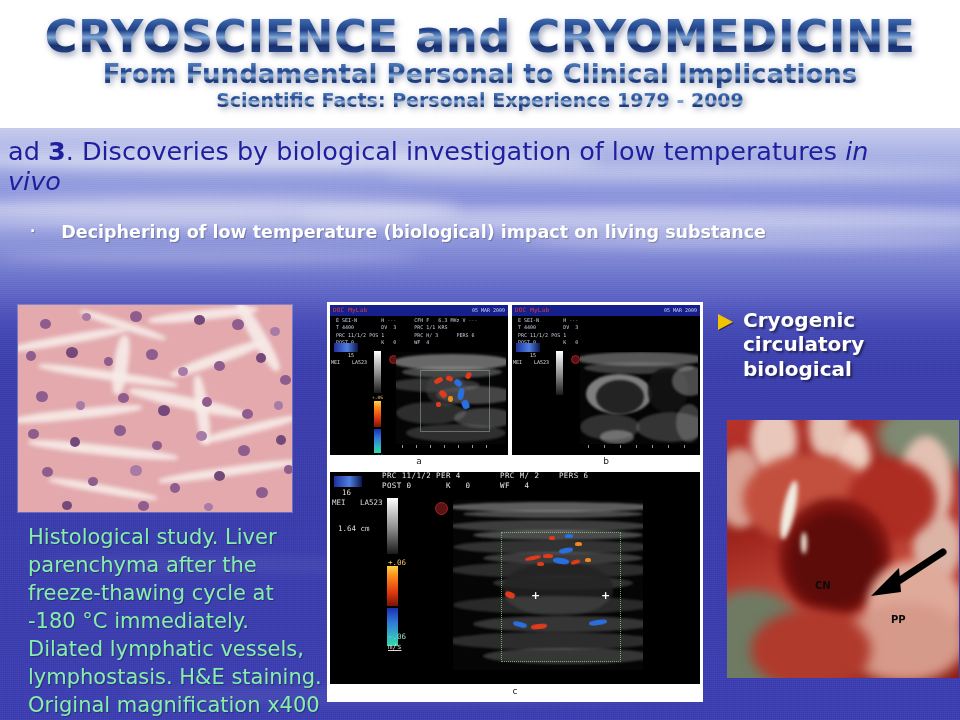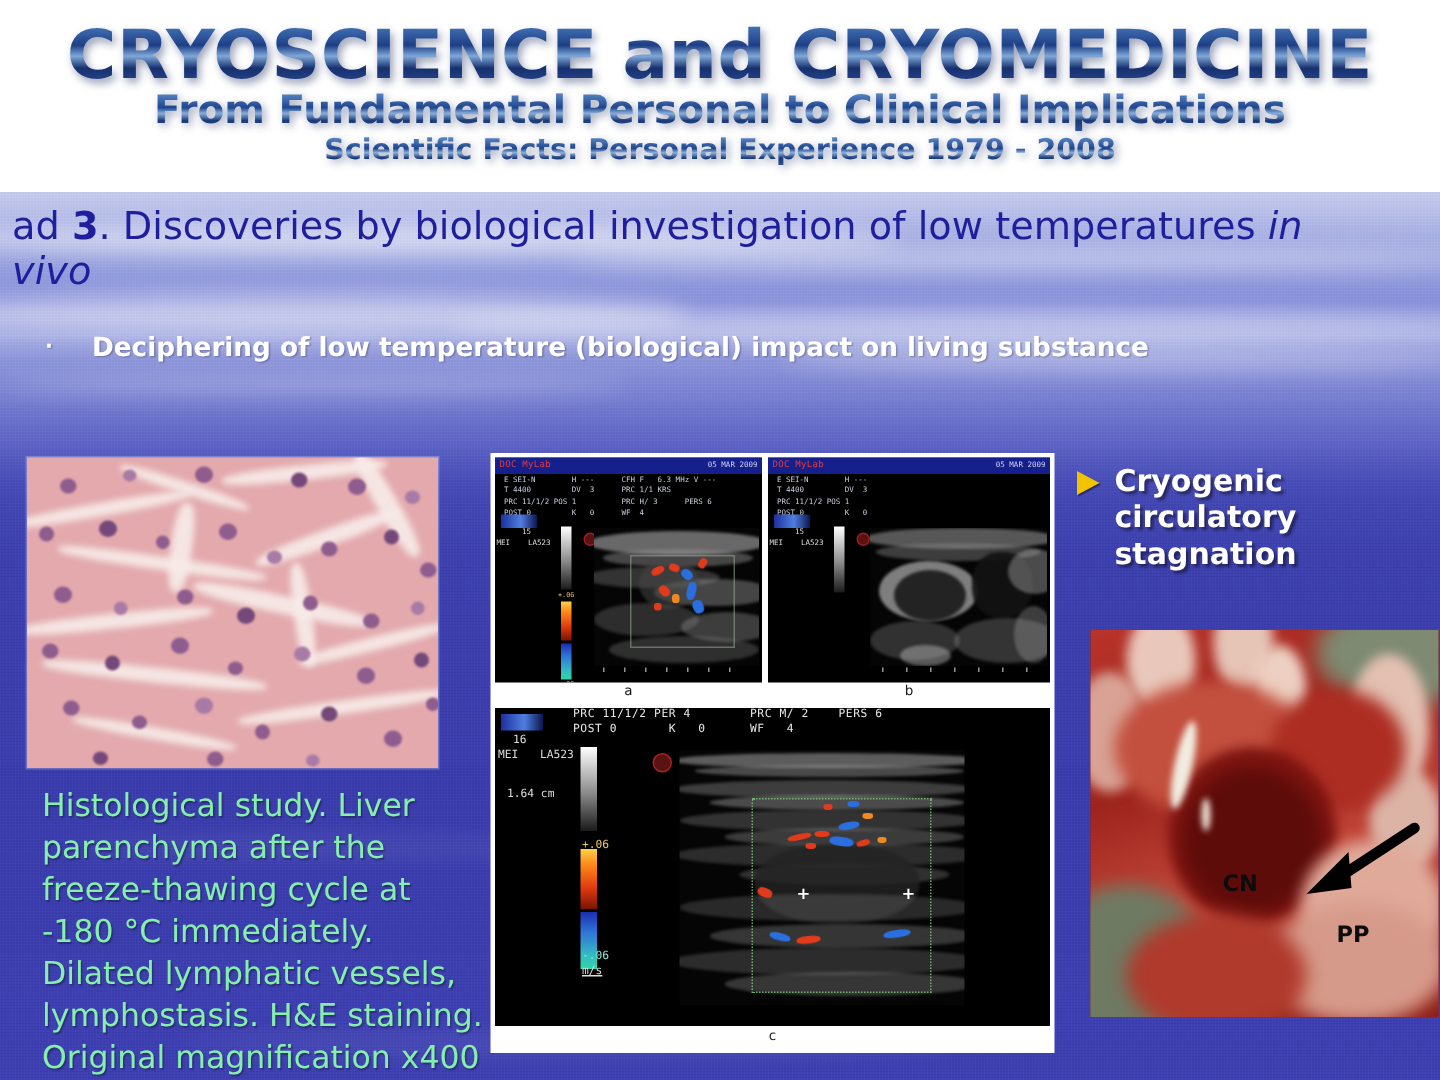--- a/index.html
+++ b/index.html
@@ -184,21 +184,21 @@
     text-shadow:2px 2px 2px rgba(0,0,0,.45);
   }
 
   
   .photo{
     position:absolute;left:727px;top:420px;width:232px;height:258px;overflow:hidden;background:#8f1f12;
   }
   .photo .layer{position:absolute;}
   .ph-bg{inset:0;background:linear-gradient(160deg,#b8332a 0%,#9d241c 35%,#c4483a 60%,#8c1d15 100%);}
   .blob{position:absolute;border-radius:50%;filter:blur(4px);}
-  .ph-lab{position:absolute;color:#0c0c0c;font-size:15px;font-weight:bold;font-family:"DejaVu Sans", sans-serif;}
+  .ph-lab{position:absolute;color:#0c0c0c;font-size:10px;font-weight:bold;font-family:"DejaVu Sans", sans-serif;}
   .ph-arrow{position:absolute;}
 
   
   .caption{
     position:absolute;left:28px;top:524px;width:300px;
     color:#86efac;font-size:21px;line-height:1.33;
     text-shadow:1px 1px 1px rgba(0,0,0,.30);
   }
 </style>
 </head>
@@ -213,21 +213,21 @@
   <div class="bg-cloud c4"></div>
   <div class="bg-cloud c5"></div>
   <div class="bg-cloud c6"></div>
   <div class="bg-cloud c7"></div>
   <div class="bg-cloud c8"></div>
   <div class="bg-noise"></div>
 
   <div class="header">
     <div class="hdr-1">CRYOSCIENCE and CRYOMEDICINE</div>
     <div class="hdr-2">From Fundamental Personal to Clinical Implications</div>
-    <div class="hdr-3">Scientific Facts: Personal Experience 1979 - 2008</div>
+    <div class="hdr-3">Scientific Facts: Personal Experience 1979 - 2009</div>
   </div>
 
   <div class="title"><span>ad </span><b>3</b><span>. Discoveries by biological investigation of low temperatures </span><i>in vivo</i></div>
 
   <div class="sub-bullet">
     <span class="dot">·</span>
     <span>Deciphering of low temperature (biological) impact on living substance</span>
   </div>
 
   <div class="histo">
@@ -429,21 +429,21 @@
         <div class="caliper" style="left:78px;top:90px;">+</div>
         <div class="caliper" style="left:148px;top:90px;">+</div>
       </div>
     </div>
 
     <div class="us-label lab-c">c</div>
   </div>
 
   <div class="right-bullet">
     <div class="arrow-glyph"></div>
-    <div class="txt">Cryogenic circulatory stagnation</div>
+    <div class="txt">Cryogenic circulatory biological</div>
   </div>
 
   <div class="photo">
     <div class="layer ph-bg"></div>
 
     <div class="blob" style="left:-30px;top:170px;width:110px;height:110px;background:#6f7a63;filter:blur(6px);"></div>
     <div class="blob" style="left:150px;top:-20px;width:120px;height:70px;background:#7e8a72;filter:blur(7px);"></div>
 
     <div class="blob" style="left:24px;top:-14px;width:46px;height:70px;background:#e9c8bb;"></div>
     <div class="blob" style="left:82px;top:-24px;width:40px;height:66px;background:#e6c4b6;"></div>

